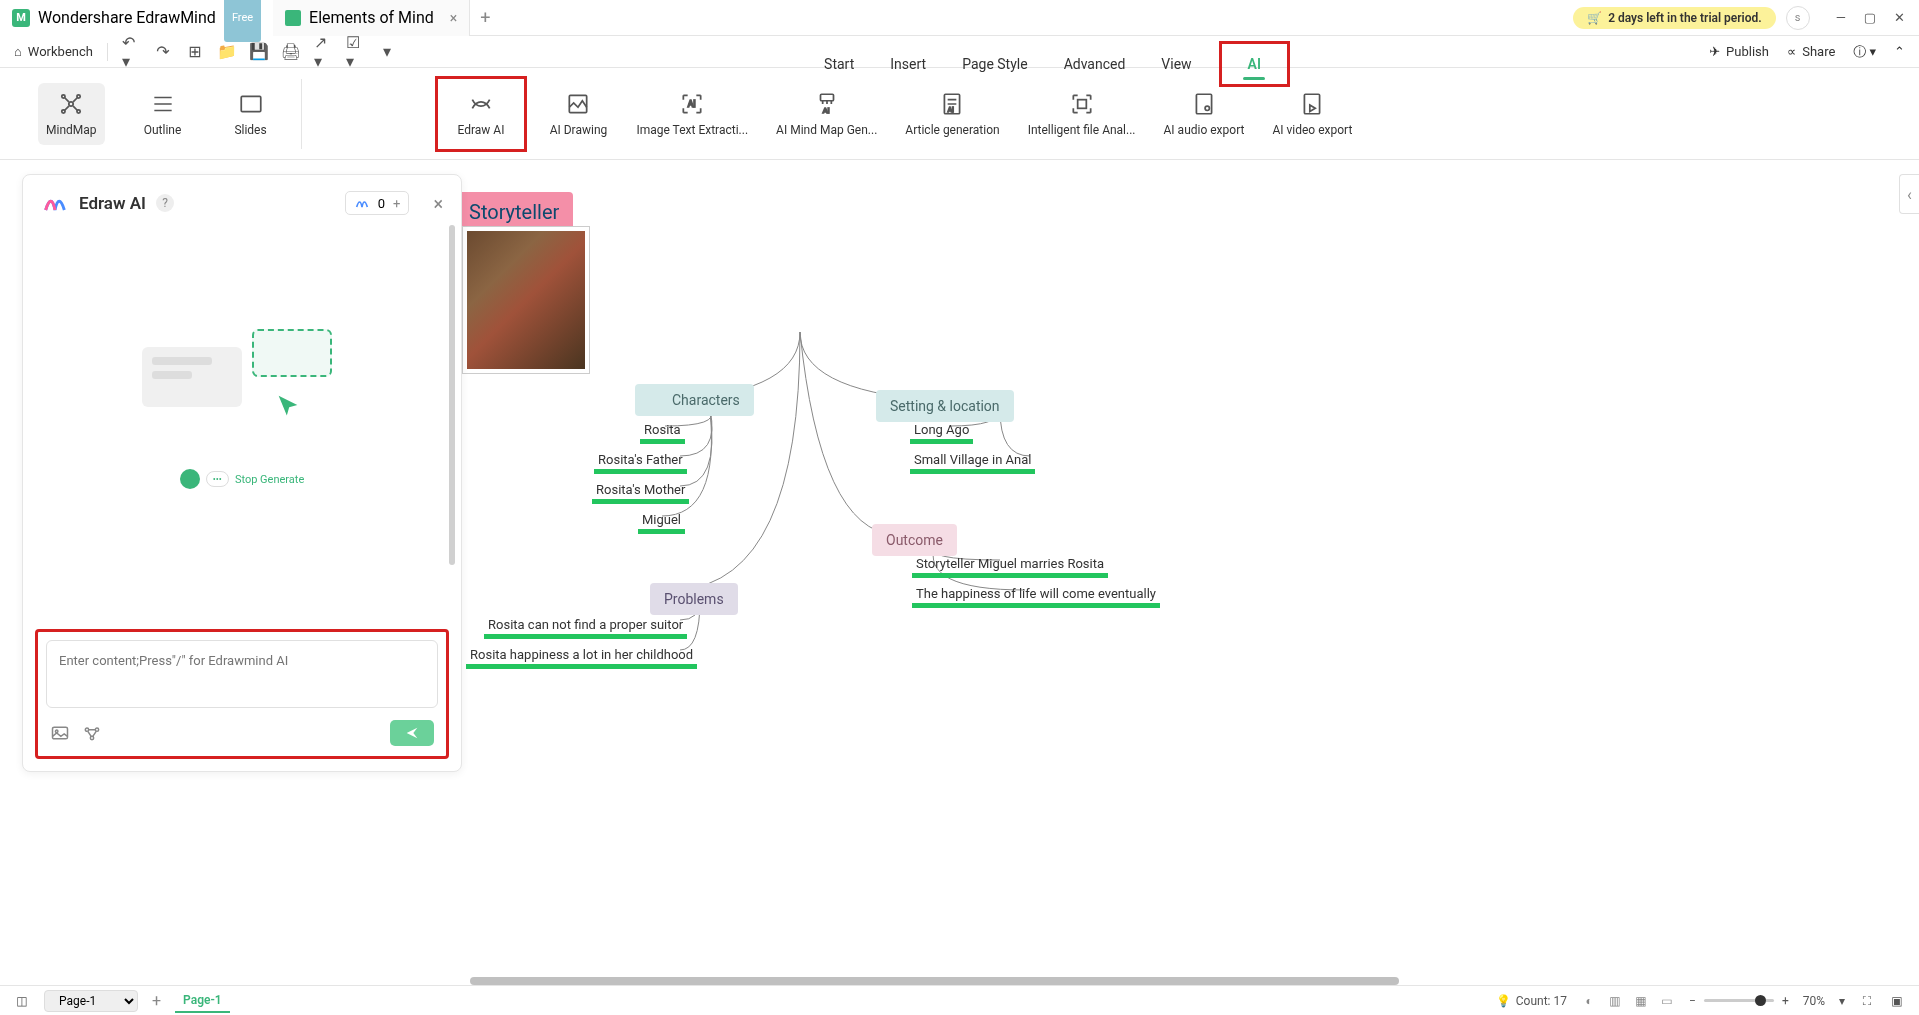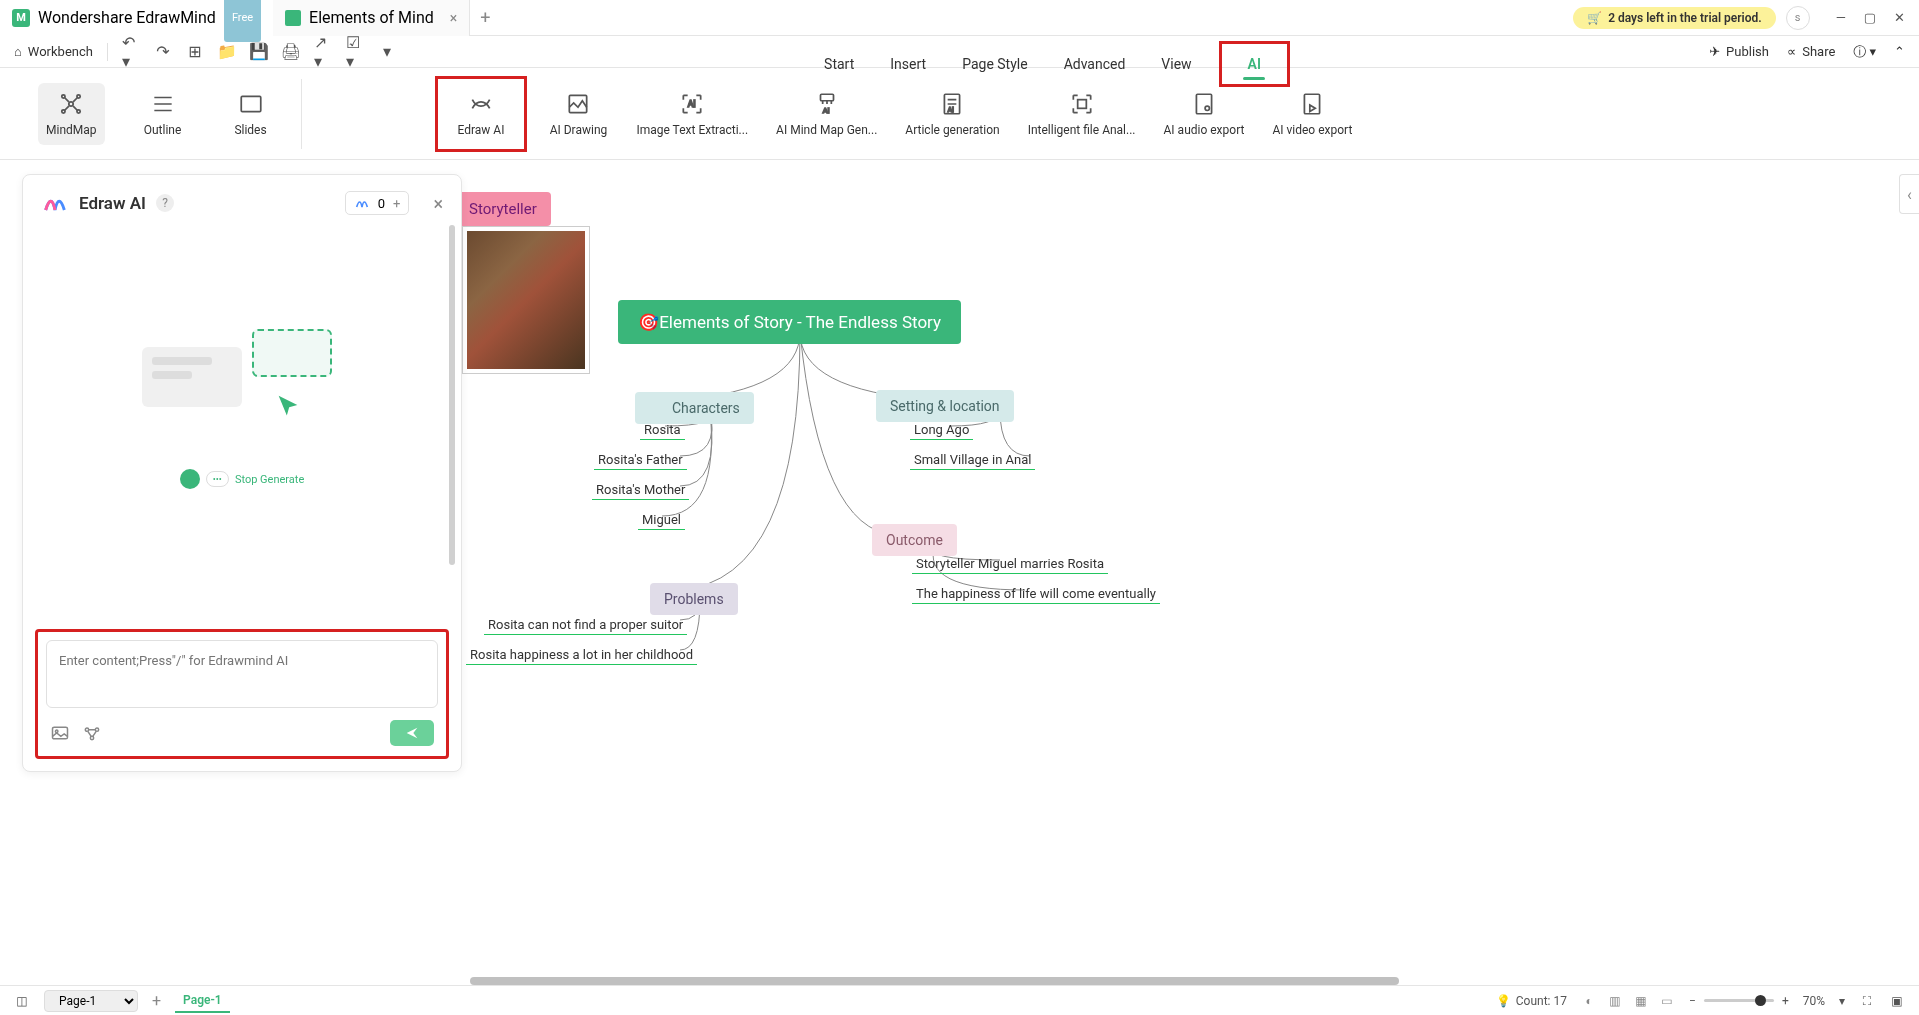--- a/index.html
+++ b/index.html
@@ -74,29 +74,29 @@
 
 .ai-input-wrap { margin: 12px; border: 3px solid #d62020; border-radius: 4px; padding: 8px; }
 .ai-input { width: 100%; border: 1px solid #e0e0e0; border-radius: 6px; padding: 12px; font-size: 13px; resize: none; height: 68px; outline: none; }
 .ai-input-footer { display: flex; align-items: center; padding: 8px 4px 2px; gap: 12px; }
 .ai-input-icon { width: 20px; height: 20px; color: #888; cursor: pointer; }
 .ai-footer-spacer { flex: 1; }
 .ai-send { width: 44px; height: 26px; background: #6bd19a; border-radius: 5px; display: flex; align-items: center; justify-content: center; cursor: pointer; }
 
 
 .node { position: absolute; padding: 8px 14px; font-size: 14px; border-radius: 4px; white-space: nowrap; }
-.node-story { background: #f48fa8; color: #701a75; left: 455px; top: 32px; font-size: 15px; }
+.node-story { background: #f48fa8; color: #0c4a6e; left: 455px; top: 32px; font-size: 20px; }
 .node-main { background: #3ab67a; color: #fff; left: 618px; top: 140px; font-size: 17px; padding: 12px 20px; }
 .node-image { position: absolute; left: 462px; top: 66px; width: 128px; height: 148px; border: 1px solid #ccc; padding: 4px; background: #fff; }
 .node-image-inner { width: 100%; height: 100%; background: linear-gradient(135deg, #6b4a30 0%, #8b6543 30%, #a0523a 50%, #4a3520 100%); }
-.node-char { background: #d5eaea; color: #4a6a6a; left: 635px; top: 232px; padding-left: 37px; }
+.node-char { background: #d5eaea; color: #4a6a6a; left: 635px; top: 224px; padding-left: 37px; }
 .node-setting { background: #d5eaea; color: #4a6a6a; left: 876px; top: 230px; }
 .node-problems { background: #e0dce8; color: #5a5070; left: 650px; top: 423px; }
 .node-outcome { background: #f5dde5; color: #8a5a6a; left: 872px; top: 364px; }
-.leaf { position: absolute; font-size: 13px; color: #333; border-bottom: 1px solid #22c55e; padding: 2px 4px; white-space: nowrap; }
+.leaf { position: absolute; font-size: 13px; color: #333; border-bottom: 5px solid #22c55e; padding: 2px 4px; white-space: nowrap; }
 
 
 .connectors { position: absolute; inset: 0; pointer-events: none; }
 
 
 .side-collapse { position: absolute; right: 0; top: 14px; width: 20px; height: 40px; background: #fff; border: 1px solid #e0e0e0; border-right: none; border-radius: 4px 0 0 4px; display: flex; align-items: center; justify-content: center; color: #888; cursor: pointer; }
 
 
 .status-bar { height: 30px; background: #fff; border-top: 1px solid #e5e5e5; display: flex; align-items: center; padding: 0 14px; gap: 14px; font-size: 12px; color: #555; }
 .sb-page-select { border: 1px solid #ddd; border-radius: 4px; padding: 2px 24px 2px 10px; font-size: 12px; }
@@ -368,21 +368,20 @@
         <path d="M700 440 Q700 460 680 460"></path>
         <path d="M700 440 Q700 490 680 490"></path>
         <path d="M935 385 Q920 400 1000 400"></path>
         <path d="M935 385 Q920 430 1025 430"></path>
       </g>
     </svg>
     <div class="node node-story">Storyteller</div>
     <div class="node-image">
         <div class="node-image-inner"></div>
       </div>
-    <div class="node node-main">🎯Elements of Story - The Endless Story</div>
     <div class="node node-char">Characters</div>
     <div class="node node-setting">Setting &amp; location</div>
     <div class="node node-problems">Problems</div>
     <div class="node node-outcome">Outcome</div>
 
     <div class="leaf" style="left:640px;top:260px">Rosita</div>
     <div class="leaf" style="left:594px;top:290px">Rosita's Father</div>
     <div class="leaf" style="left:592px;top:320px">Rosita's Mother</div>
     <div class="leaf" style="left:638px;top:350px">Miguel</div>
 

